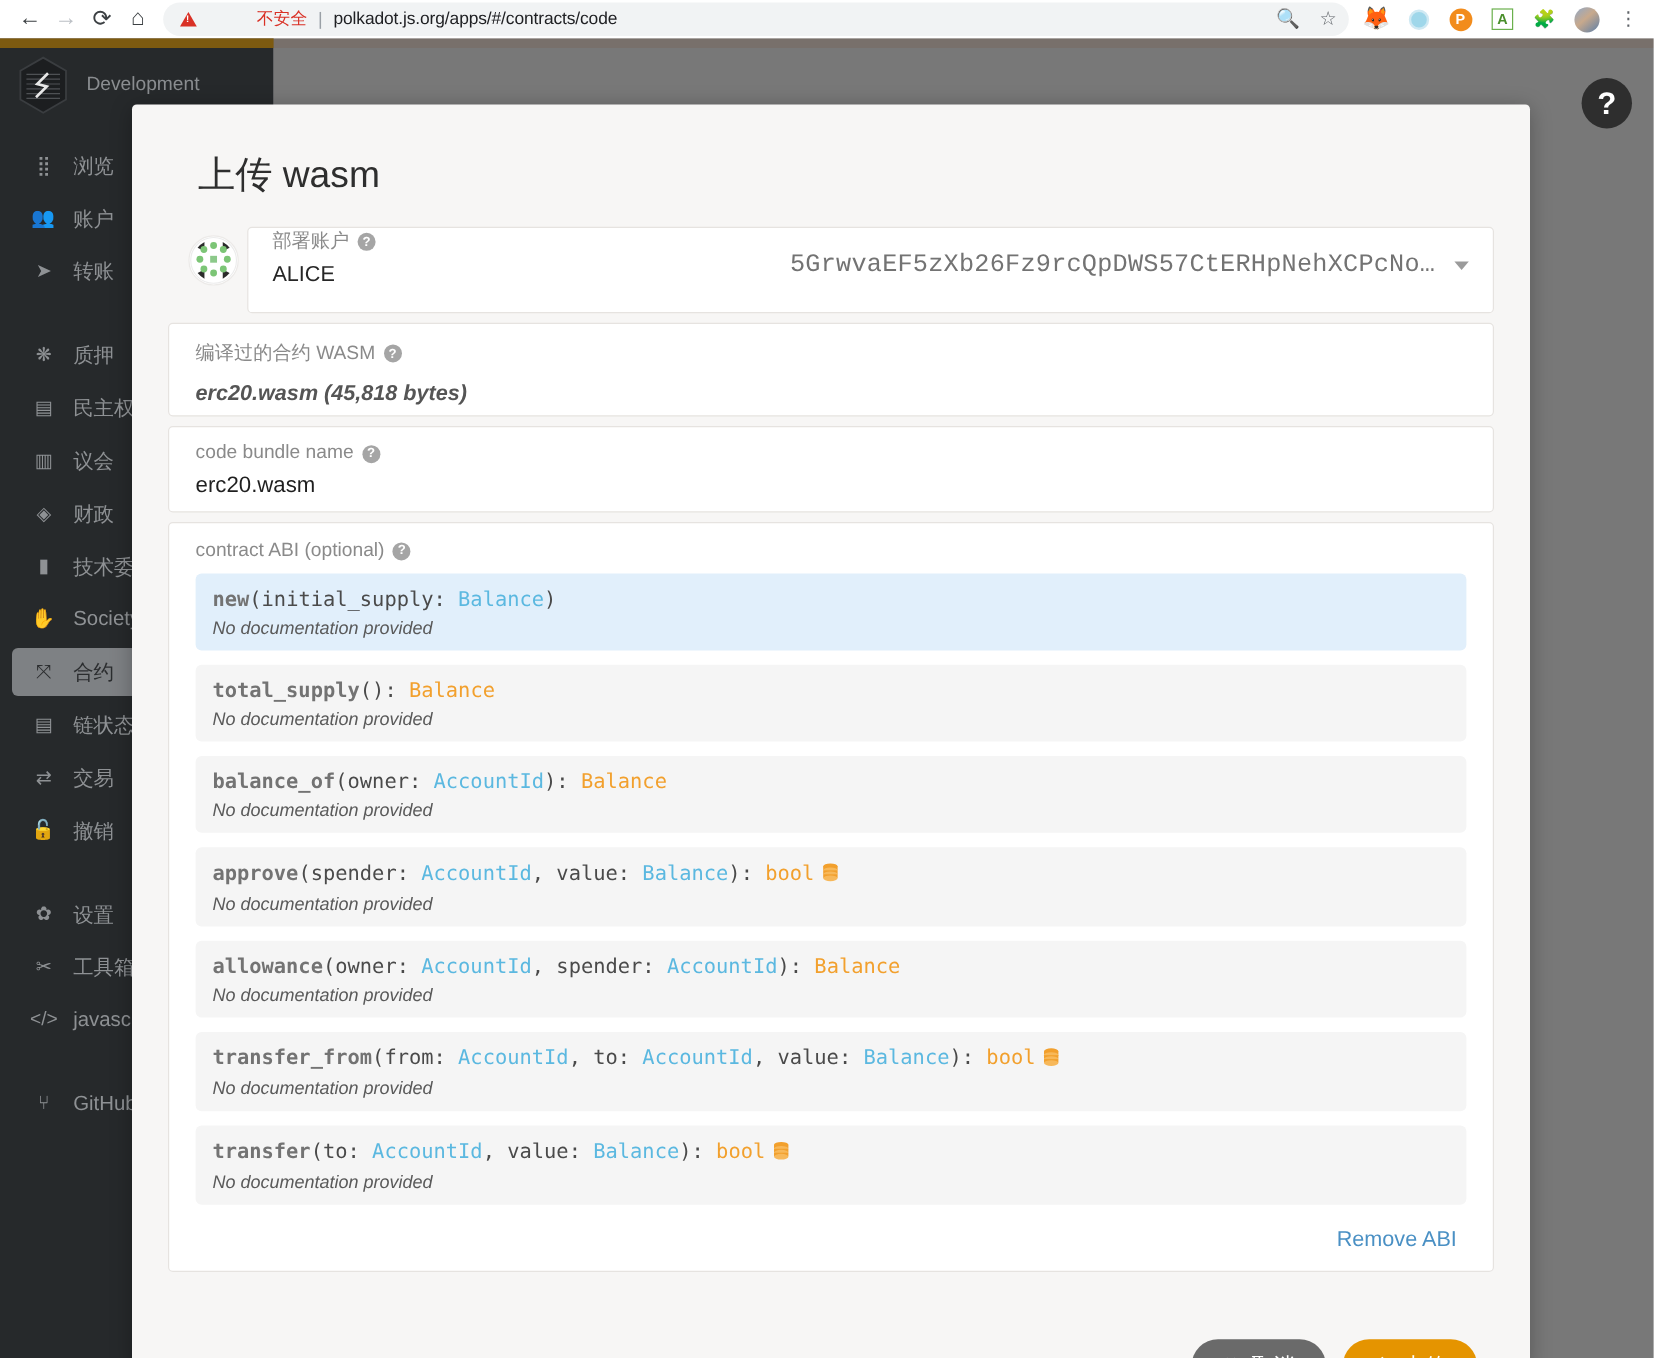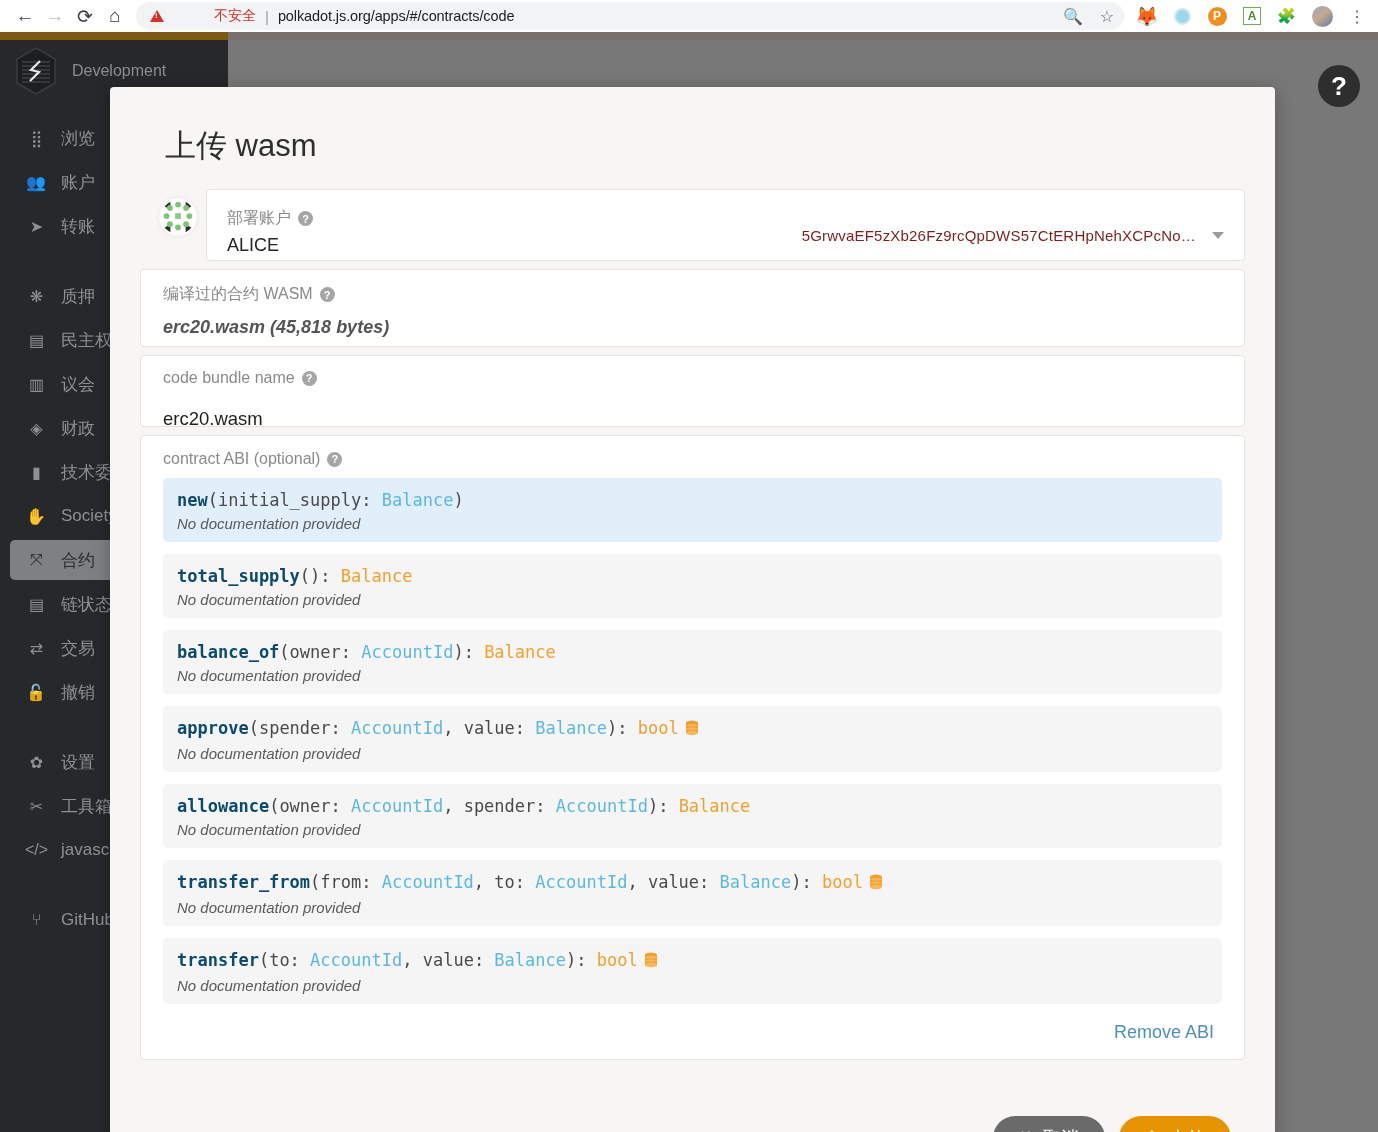--- a/index.html
+++ b/index.html
@@ -103,48 +103,48 @@
   }
   .field-label { font-size: 16px; color: #8a8a8a; display: flex; align-items: center; gap: 7px; }
   .help-dot {
     width: 15px; height: 15px; border-radius: 50%; background: #a5a5a5; color: #fff;
     font-size: 11px; font-weight: bold; display: inline-flex; align-items: center;
     justify-content: center; cursor: pointer; flex: none;
   }
   .field-value { font-size: 18px; color: #262626; margin-top: 6px; }
 
   
-  .acct-field { height: 72px; margin-left: 66px; padding: 18px 20px; display: flex; align-items: flex-start; }
+  .acct-field { height: 72px; margin-left: 66px; padding: 1px 20px; display: flex; align-items: flex-start; }
   .identicon {
     position: absolute; left: -50px; top: 6px; width: 42px; height: 42px; border-radius: 50%;
     background: #fff; border: 1px solid #eceae8;
   }
   .acct-left { flex: 1; }
   .acct-right { display: flex; align-items: center; gap: 16px; margin-top: 19px; }
   .acct-addr {
-    font-family: Liberation Sans, sans-serif; font-size: 15px; color: #7f1d1d; letter-spacing: 0.2px;
+    font-family: Liberation Mono, monospace; font-size: 21px; color: #737373; letter-spacing: 0.2px;
   }
   .caret { width: 0; height: 0; border-left: 6px solid transparent; border-right: 6px solid transparent; border-top: 7px solid #9b9b9b; cursor: pointer; }
 
   .wasm-field { height: 78px; padding: 14px 22px; }
   .wasm-value { font-size: 18px; color: #555; font-style: italic; margin-top: 12px; font-weight: bold; }
   .bundle-field { height: 72px; padding: 13px 22px; }
-  .bundle-value { font-size: 18.5px; color: #1f1f1f; margin-top: 21px; }
+  .bundle-value { font-size: 18.5px; color: #1f1f1f; margin-top: 6px; }
 
   .abi-field { padding: 14px 22px 14px 22px; }
   .abi-list { margin-top: 10px; }
   .abi-row {
     background: #f5f5f5; border-radius: 5px; padding: 11px 14px 10px 14px; margin-bottom: 12px;
   }
   .abi-row.ctor { background: #e1effb; }
   .abi-sig {
     font-family: "DejaVu Sans Mono", monospace; font-size: 17px; line-height: 1.35;
     color: #4a4a4a; white-space: nowrap;
   }
-  .fn { color: #0c4a6e; font-weight: bold; }
+  .fn { color: #737373; font-weight: bold; }
   .ty-param { color: #5bb8e0; }
   .ty-ret { color: #f2a02d; }
   .punct { color: #4a4a4a; }
   .mut-icon { display: inline-block; vertical-align: -2px; margin-left: 6px; }
   .abi-doc { font-size: 15px; color: #5a5a5a; font-style: italic; margin-top: 3px; }
   .remove-abi {
     text-align: right; color: #4a90c4; font-size: 18px; cursor: pointer; padding: 6px 8px 2px 0;
   }
 
   .modal-actions {

